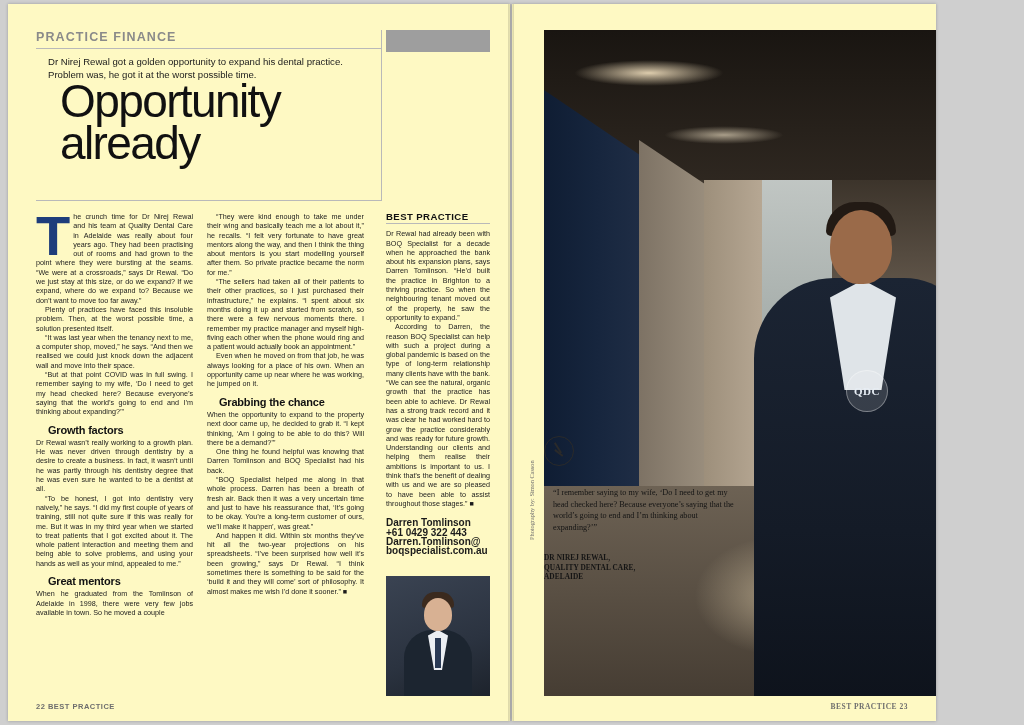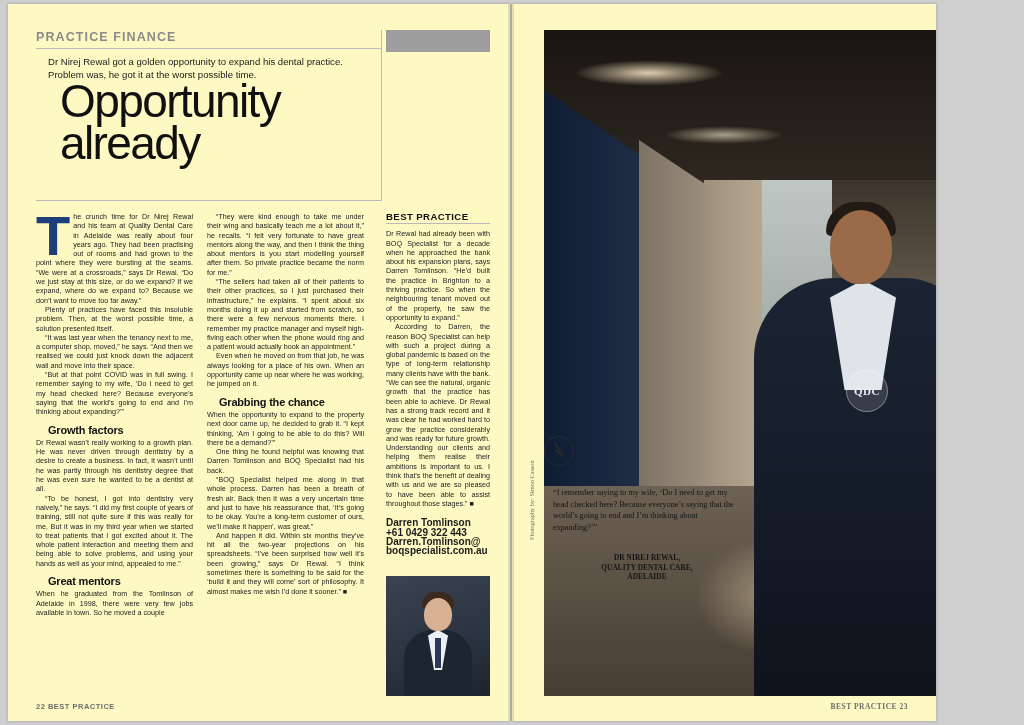--- a/index.html
+++ b/index.html
@@ -362,21 +362,20 @@
     color: #141414;
     margin: 9px;
   }
   .quote-attr {
     font-size: 7.3px;
     line-height: 9.5px;
     font-weight: bold;
     color: #141414;
     margin-top: 20px;
     letter-spacing: 0.1px;
-    text-align: center;
   }
   .credit {
     position: absolute;
     left: 16px;
     top: 536px;
     font-size: 6.3px;
     color: #6f6f6f;
     transform: rotate(-90deg);
     transform-origin: left top;
     white-space: nowrap;

